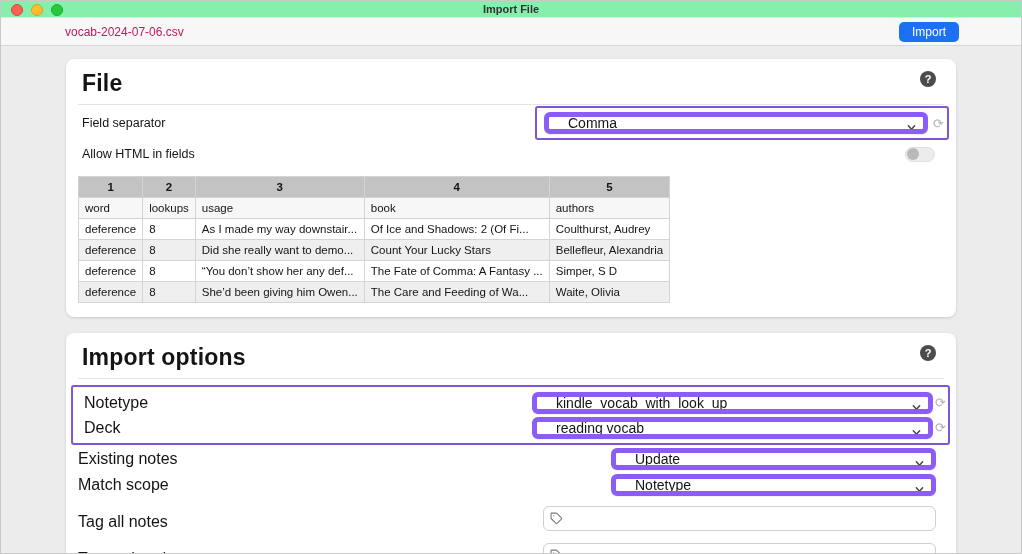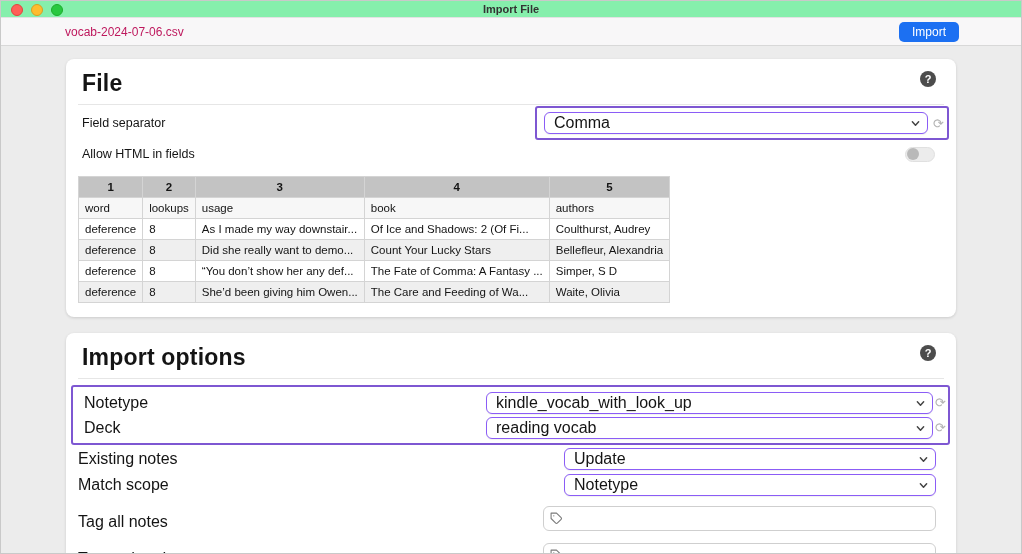--- a/index.html
+++ b/index.html
@@ -45,22 +45,22 @@
   .divider { border-bottom:1px solid #e6e6e6; }
   .help-badge {
     position:absolute; top:12px; right:20px; width:16px; height:16px; border-radius:50%;
     background:#4c4c4c; color:#fff; font-size:11px; font-weight:bold;
     display:flex; align-items:center; justify-content:center; cursor:pointer;
   }
   .row { display:flex; align-items:center; }
   .row .lbl { font-size:12.5px; padding-left:4px; }
   
   .select {
-    height:22px; background:#fff; border:1px solid #8b5cf6; border-radius:6px;
-    display:flex; align-items:center; padding:0 22px 0 9px; font-size:16px;
+    height:22px; background:#fff; border:5px solid #8b5cf6; border-radius:6px;
+    display:flex; align-items:center; padding:0 22px 0 19px; font-size:14px;
     position:relative; box-shadow:0 0.5px 1px rgba(0,0,0,.06); cursor:pointer;
     white-space:nowrap; overflow:hidden;
   }
   .select .chev { position:absolute; right:7px; top:6px; width:9px; height:9px; }
   .revert {
     width:15px; text-align:center; color:#b3b3b3; font-size:13px; line-height:13px;
     cursor:pointer; flex:none;
   }
   .hl-box { border:2px solid #7e57d2; border-radius:3px; }
   .hl-inline {
@@ -85,23 +85,23 @@
   }
   table.preview tr.colnums th { background:#c3c3c3; font-weight:bold; text-align:center; }
   table.preview tr.subhead td { background:#f7f7f7; }
   table.preview tr.data:nth-of-type(odd) td { background:#ffffff; }
   table.preview tr.data:nth-of-type(even) td { background:#efefef; }
   .c1{width:61px}.c2{width:48px}.c3{width:152px}.c4{width:153px}.c5{width:111px}
   
   .opt-hl { margin:6px -6px 0 -7px; padding:3px 0; }
   .opt-row { display:flex; align-items:center; height:25px; }
   .opt-hl .opt-row .lbl { padding-left:11px; }
-  .opt-row .select { width:447px; flex:none; }
+  .opt-row .select { width:401px; flex:none; }
   .opt-row.plain { margin-top:1px; }
-  .opt-row.plain .select { width:372px; margin-right:8px; }
+  .opt-row.plain .select { width:325px; margin-right:8px; }
   .tag-row { display:flex; align-items:flex-end; margin-top:9px; }
   .tag-input-wrap {
     width:393px; margin-right:8px; height:25px; border:1px solid #cfcfcf; border-radius:6px;
     display:flex; align-items:center; padding:0 6px; background:#fff;
   }
   .tag-input-wrap svg { flex:none; }
   .tag-input-wrap input {
     border:none; outline:none; flex:1; font-size:12px; font-family:inherit;
     margin-left:5px; background:transparent;
   }

